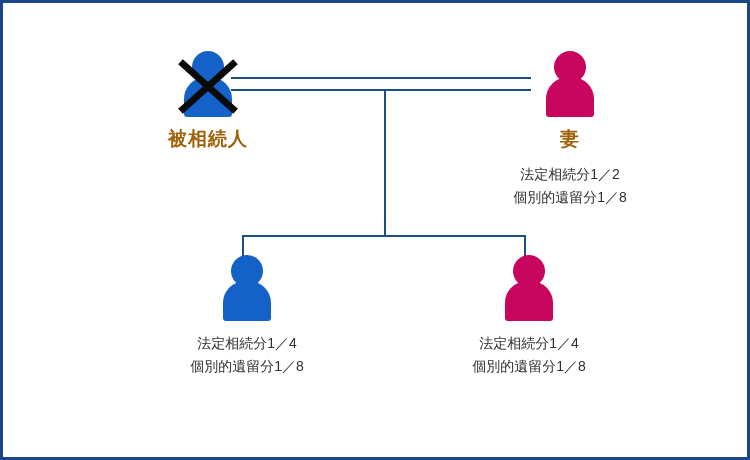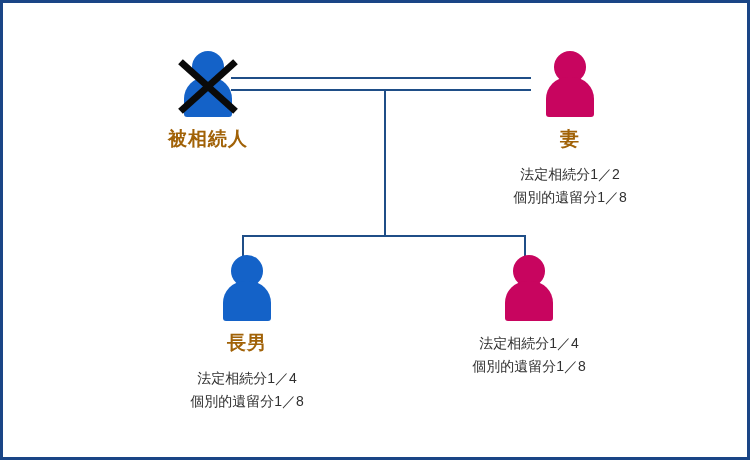--- a/index.html
+++ b/index.html
@@ -154,21 +154,20 @@
       <div>法定相続分1／2</div>
       <div>個別的遺留分1／8</div>
     </div>
   </div>
 
   <div class="node node-son">
     <div class="figure fig-blue">
       <div class="head"></div>
       <div class="body"></div>
     </div>
-    <div class="node-name">長男</div>
     <div class="node-shares">
       <div>法定相続分1／4</div>
       <div>個別的遺留分1／8</div>
     </div>
   </div>
 
   <div class="node node-daughter">
     <div class="figure fig-magenta">
       <div class="head"></div>
       <div class="body"></div>

